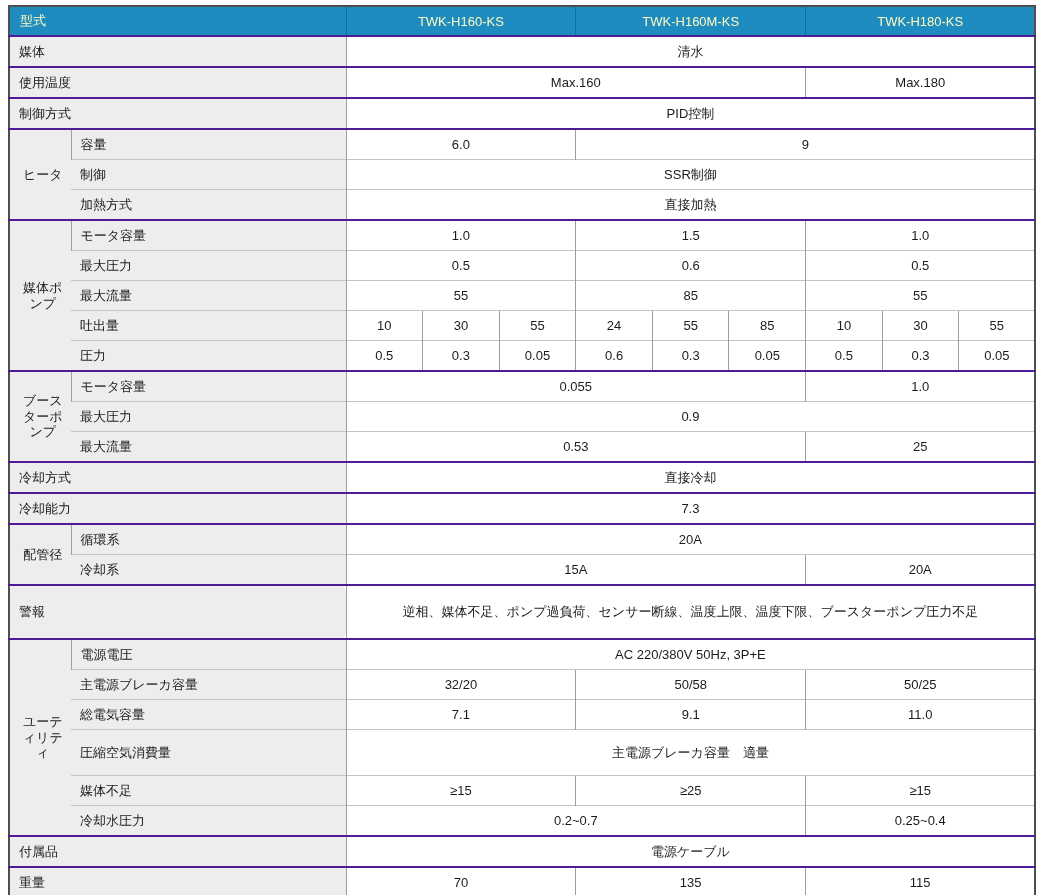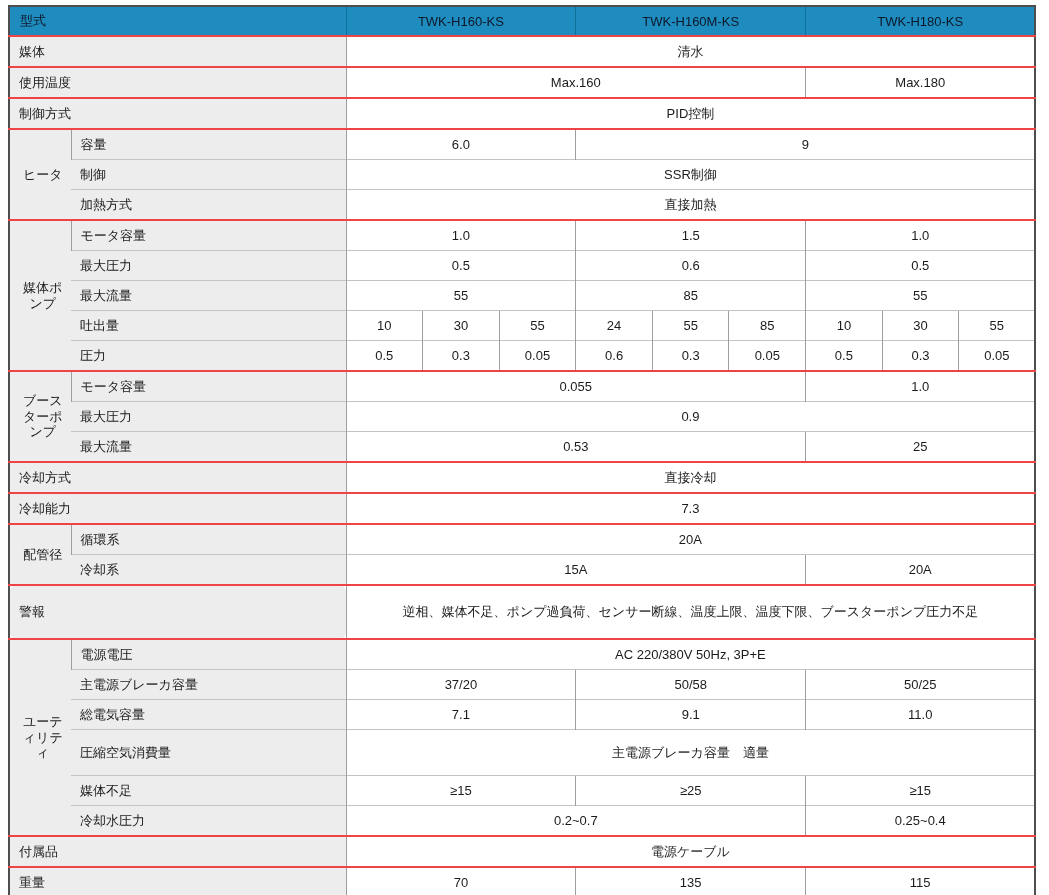--- a/index.html
+++ b/index.html
@@ -19,40 +19,40 @@
     border: 2px solid #4e4e4e;
     font-size: 13px;
     color: #1b1b1b;
   }
   col.c-group { width: 62px; }
   col.c-label { width: 275px; }
   col.c-sub   { width: 76.6px; }
 
   th {
     background: #1e8cbe;
-    color: #0f172a;
+    color: #fef9c3;
     font-weight: normal;
     height: 28px;
     border-left: 1px solid #0f6f9a;
     text-align: center;
     padding: 0;
   }
   th.h-first {
     border-left: none;
     text-align: left;
     padding-left: 10px;
   }
   td {
     height: 29px;
     border-left: 1px solid #9e9e9e;
     border-top: 1px solid #c4c4c4;
     padding: 0;
   }
   td:first-child { border-left: none; }
-  tr.sec > td { border-top: 2px solid #ef4444; }
+  tr.sec > td { border-top: 2px solid #4c1d95; }
 
   td.lbl {
     background: #ededed;
     text-align: left;
     padding-left: 9px;
   }
   td.grp {
     background: #ededed;
     text-align: center;
     padding: 2px 3px 2px 8px;
@@ -207,21 +207,21 @@
     <td class="val" colspan="9">逆相、媒体不足、ポンプ過負荷、センサー断線、温度上限、温度下限、ブースターポンプ圧力不足</td>
   </tr>
 
   <tr class="sec">
     <td class="grp" rowspan="6">ユーティリティ</td>
     <td class="lbl">電源電圧</td>
     <td class="val" colspan="9">AC 220/380V 50Hz, 3P+E</td>
   </tr>
   <tr>
     <td class="lbl">主電源ブレーカ容量</td>
-    <td class="val" colspan="3">37/20</td>
+    <td class="val" colspan="3">32/20</td>
     <td class="val" colspan="3">50/58</td>
     <td class="val" colspan="3">50/25</td>
   </tr>
   <tr>
     <td class="lbl">総電気容量</td>
     <td class="val" colspan="3">7.1</td>
     <td class="val" colspan="3">9.1</td>
     <td class="val" colspan="3">11.0</td>
   </tr>
   <tr class="mid">

